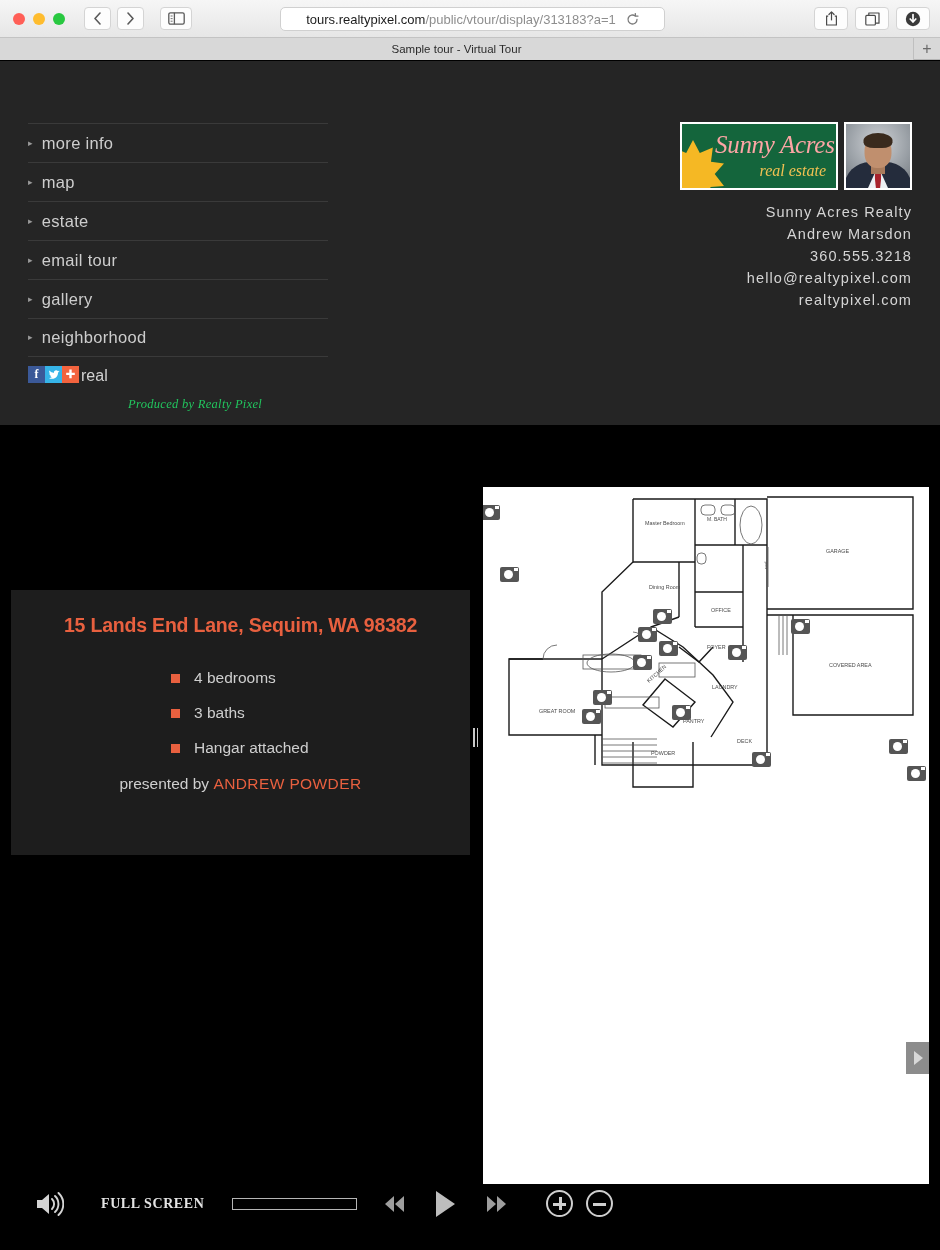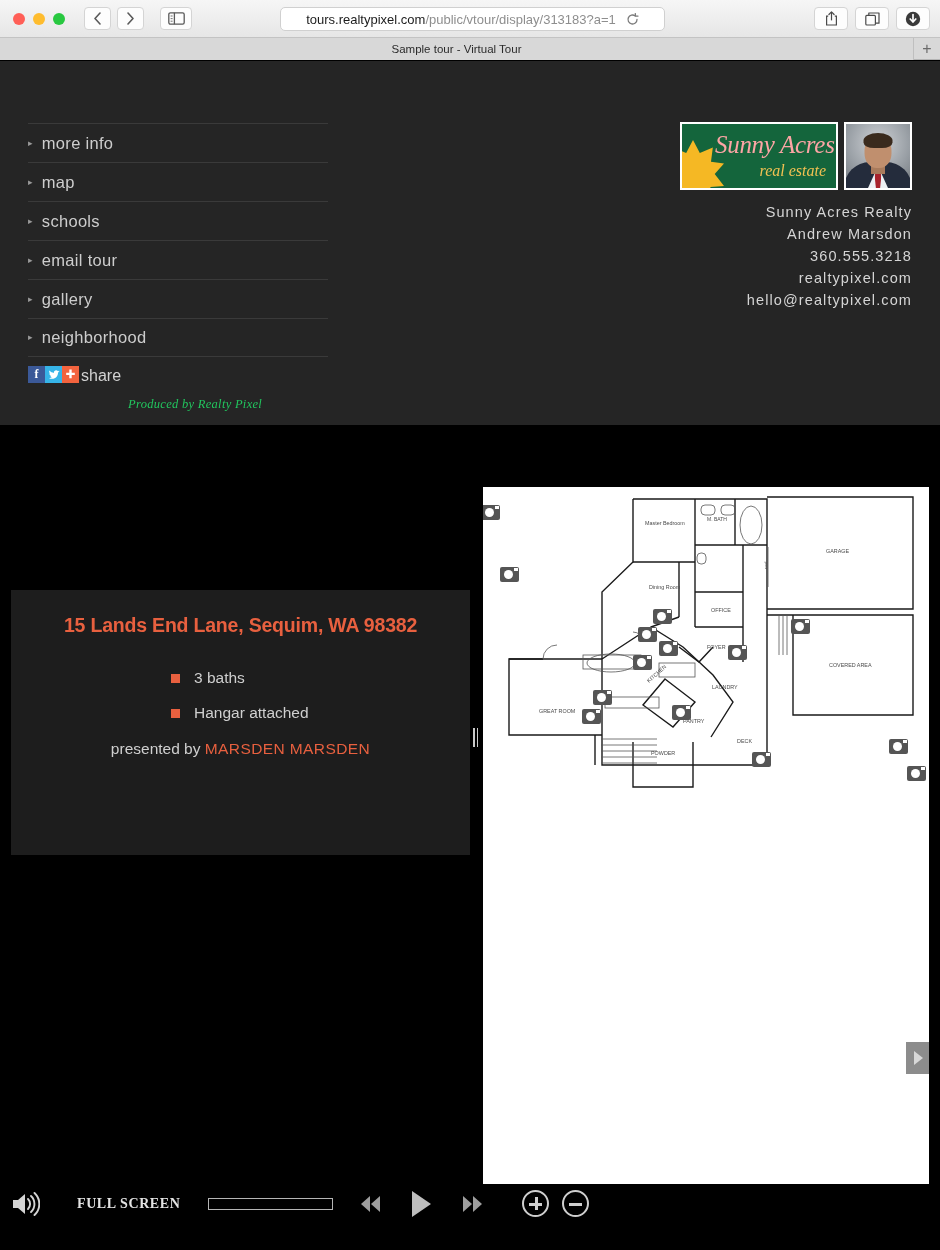--- a/index.html
+++ b/index.html
@@ -210,21 +210,21 @@
     border-top: 7px solid transparent; border-bottom: 7px solid transparent;
   }
   .green-cursor {
     position: absolute; left: 916px; top: 810px; width: 0; height: 0;
     border-left: 13px solid #1a8a2e; border-top: 7px solid transparent;
     border-bottom: 7px solid transparent; transform: rotate(152deg);
   }
 
   
   .bottombar { position: absolute; left: 0; bottom: 0; width: 940px; height: 66px; background: #000; }
-  .bb-inner { position: absolute; left: 10px; top: 6px; display: flex; align-items: center; }
+  .bb-inner { position: absolute; left: 34px; top: 6px; display: flex; align-items: center; }
   .vol { display: flex; align-items: center; color: #d4d4d4; }
   .fullscreen-label {
     margin-left: 37px; color: #e3e3e3; font-size: 14px; letter-spacing: .6px;
     font-family: "Liberation Serif", serif; font-variant: small-caps; font-weight: bold;
   }
   .progress {
     margin-left: 28px; width: 125px; height: 12px;
     border: 1.5px solid #b5b5b5; background: #000;
   }
   .tctrl { margin-left: 28px; display: flex; align-items: center; gap: 0; }
@@ -324,21 +324,21 @@
         <div class="menu-item">
           <span class="caret">▸</span>
           <span>more info</span>
         </div>
         <div class="menu-item">
           <span class="caret">▸</span>
           <span>map</span>
         </div>
         <div class="menu-item">
           <span class="caret">▸</span>
-          <span>schools</span>
+          <span>estate</span>
         </div>
         <div class="menu-item">
           <span class="caret">▸</span>
           <span>email tour</span>
         </div>
         <div class="menu-item">
           <span class="caret">▸</span>
           <span>gallery</span>
         </div>
         <div class="menu-item">
@@ -352,21 +352,21 @@
         <div class="sicon tw">
           <svg width="12" height="10" viewBox="0 0 12 10">
               <path d="M11.6,1.3c-0.4,0.2-0.9,0.3-1.4,0.4c0.5-0.3,0.9-0.8,1-1.3C10.8,0.7,10.3,0.9,9.8,1C9.4,0.5,8.8,0.2,8.1,0.2c-1.2,0-2.2,1-2.2,2.2c0,0.2,0,0.3,0.1,0.5C4.2,2.8,2.6,2,1.5,0.6C1.3,0.9,1.2,1.3,1.2,1.7c0,0.8,0.4,1.4,1,1.8C1.8,3.5,1.5,3.4,1.2,3.3c0,0,0,0,0,0c0,1.1,0.8,1.9,1.8,2.1c-0.2,0-0.4,0.1-0.6,0.1c-0.1,0-0.3,0-0.4,0c0.3,0.9,1.1,1.5,2,1.5C3.3,7.6,2.4,7.9,1.4,7.9c-0.2,0-0.3,0-0.5,0c0.9,0.6,2,0.9,3.2,0.9c3.8,0,5.9-3.2,5.9-5.9c0-0.1,0-0.2,0-0.3C10.8,2.2,11.3,1.8,11.6,1.3z" fill="#fff"></path>
             </svg>
         </div>
         <div class="sicon at">
           <svg width="11" height="11" viewBox="0 0 11 11">
               <path d="M4.3,0.6h2.4v3.1h3.1v2.4H6.7v3.1H4.3V6.1H1.2V3.7h3.1V0.6z" fill="#fff"></path>
             </svg>
         </div>
-        <div class="share-label">share</div>
+        <div class="share-label">real</div>
       </div>
 
       <div class="produced">Produced by Realty Pixel</div>
 
       <div class="agent">
         <div class="agent-imgs">
           <div class="logo">
             <div class="sunburst"></div>
             <div class="logo-t1">Sunny Acres</div>
             <div class="logo-t2">real estate</div>
@@ -377,41 +377,45 @@
             <div class="hs-tie"></div>
             <div class="hs-neck"></div>
             <div class="hs-head"></div>
             <div class="hs-hair"></div>
           </div>
         </div>
         <div class="agent-lines">
           <div>Sunny Acres Realty</div>
           <div>Andrew Marsdon</div>
           <div>360.555.3218</div>
+          <div>hello@realtypixel.com</div>
           <div>realtypixel.com</div>
-          <div>hello@realtypixel.com</div>
         </div>
       </div>
     </div>
 
     <div class="stage">
 
       <div class="prop-card">
         <div class="prop-addr">15 Lands End Lane, Sequim, WA 98382</div>
         <div class="prop-bullets">
           <div class="bullet">
             <span class="bsq"></span>
+            <span class="btxt">4 bedrooms</span>
+          </div>
+          <div class="bullet">
+            <span class="bsq"></span>
             <span class="btxt">3 baths</span>
           </div>
           <div class="bullet">
             <span class="bsq"></span>
             <span class="btxt">Hangar attached</span>
           </div>
         </div>
-        <div class="presented"><span>presented by </span><b>MARSDEN MARSDEN</b></div>
+        <div class="presented"><span>presented by </span><b>ANDREW POWDER</b></div>
       </div>
 
       <div class="drag-handle"></div>
 
       <div class="viewer">
         <div class="fp-wrap">
           <svg width="446" height="330" viewBox="0 0 446 330">
             <g stroke="#1a1a1a" fill="none" stroke-width="1.4">
 
               <path d="M150,12 L284,12 L284,278 L119,278 L119,172 L26,172 L26,248 L119,248"></path>

